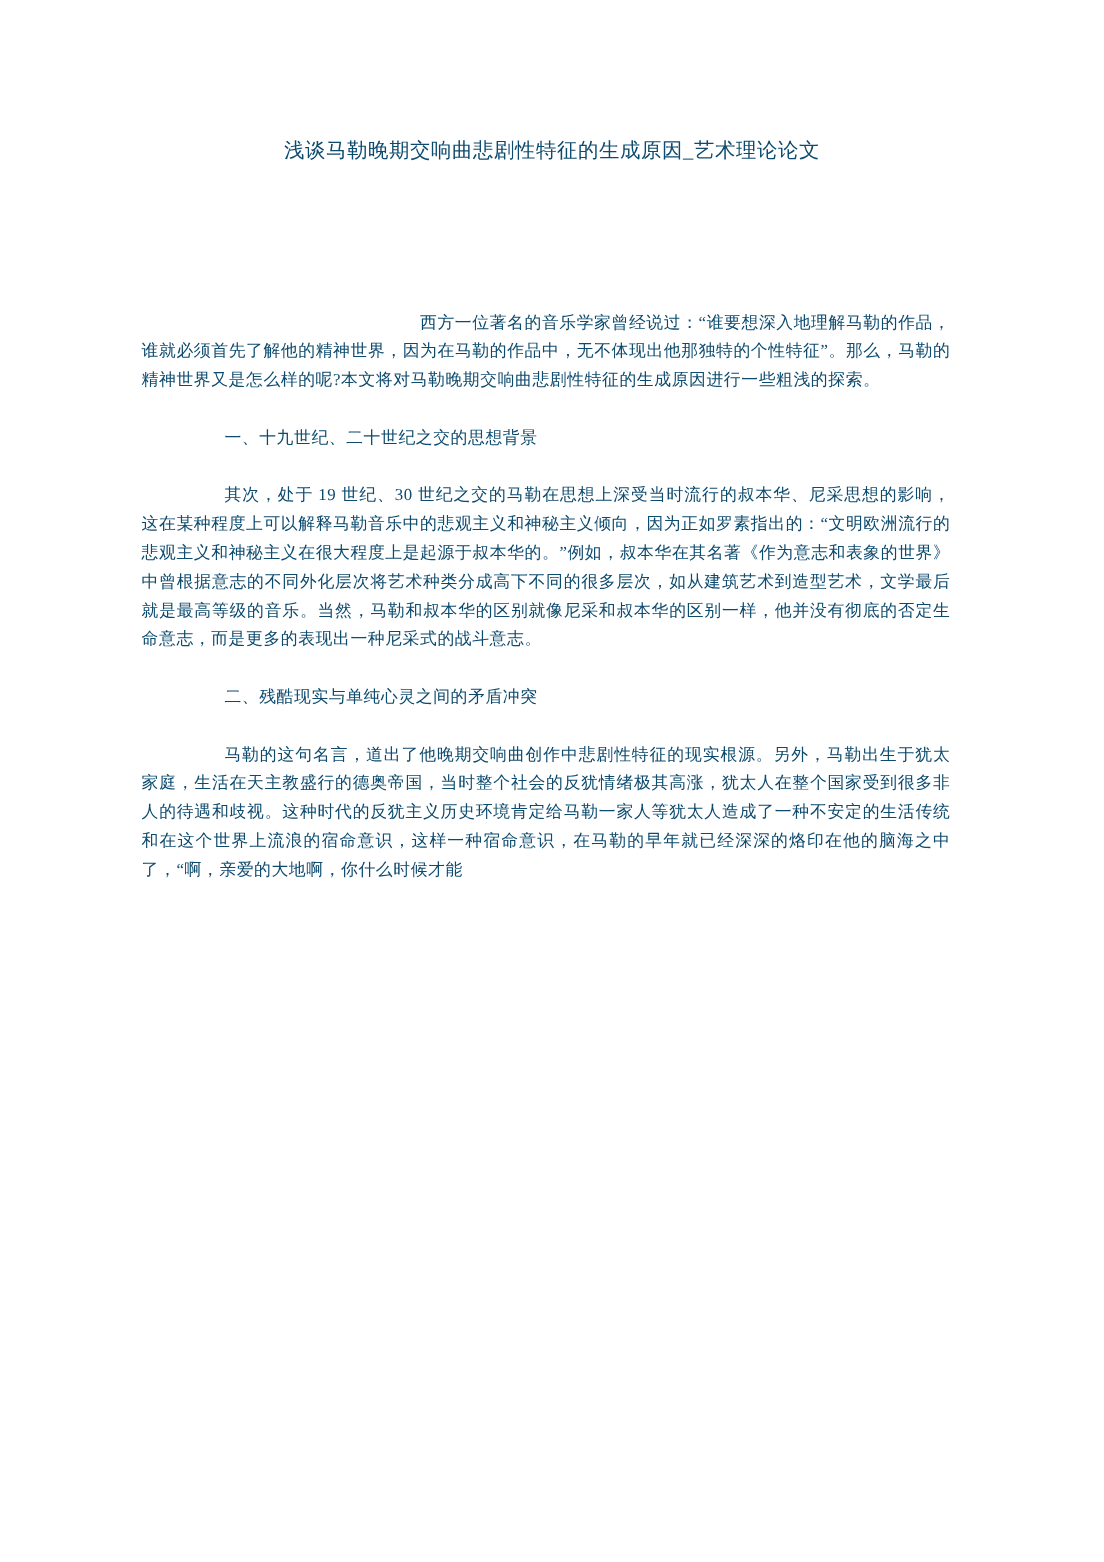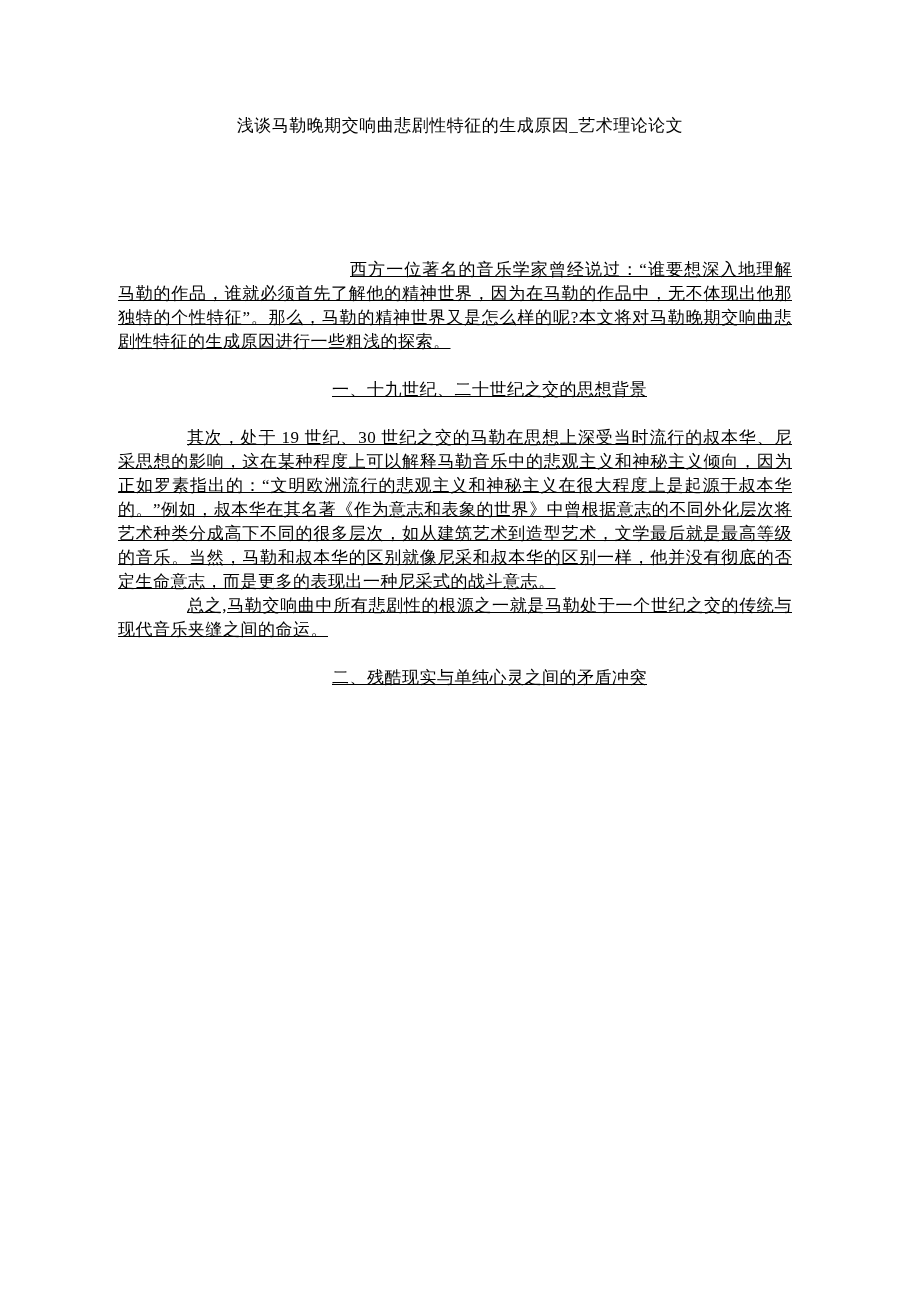--- a/index.html
+++ b/index.html
@@ -8,69 +8,68 @@
     background: #ffffff;
   }
   .page {
     position: relative;
     width: 920px;
     height: 1302px;
     margin: 0 auto;
     background: #ffffff;
     overflow: hidden;
     font-family: "Liberation Serif", "DejaVu Serif", serif;
-    color: #000000;
+    color: #0c4a6e;
   }
   .doc-title {
     margin: 114px 0 0 0;
     text-align: center;
     font-size: 17px;
     line-height: 24px;
     letter-spacing: 0.5px;
     white-space: nowrap;
   }
   .content {
     width: 674px;
     margin-left: 118px;
   }
   .para {
     margin: 0;
-    font-size: 17px;
+    font-size: 14px;
     line-height: 24px;
     letter-spacing: 0.5px;
     text-align: justify;
     text-indent: 69px;
     word-break: break-all;
     overflow-wrap: break-word;
-    text-decoration: underline;
   }
   .intro {
     margin-top: 120px;
     text-indent: 232px;
   }
   .heading {
     margin-top: 24px;
     margin-bottom: 24px;
-    text-align: center;
+    text-align: left;
   }
 </style>
 </head>
 <body>
 
 <div class="page">
   <div class="doc-title">浅谈马勒晚期交响曲悲剧性特征的生成原因_艺术理论论文</div>
 
   <div class="content">
     <p class="para intro">西方一位著名的音乐学家曾经说过：“谁要想深入地理解马勒的作品，谁就必须首先了解他的精神世界，因为在马勒的作品中，无不体现出他那独特的个性特征”。那么，马勒的精神世界又是怎么样的呢?本文将对马勒晚期交响曲悲剧性特征的生成原因进行一些粗浅的探索。</p>
 
     <p class="para heading">一、十九世纪、二十世纪之交的思想背景</p>
 
 
     <p class="para">其次，处于 19 世纪、30 世纪之交的马勒在思想上深受当时流行的叔本华、尼采思想的影响，这在某种程度上可以解释马勒音乐中的悲观主义和神秘主义倾向，因为正如罗素指出的：“文明欧洲流行的悲观主义和神秘主义在很大程度上是起源于叔本华的。”例如，叔本华在其名著《作为意志和表象的世界》中曾根据意志的不同外化层次将艺术种类分成高下不同的很多层次，如从建筑艺术到造型艺术，文学最后就是最高等级的音乐。当然，马勒和叔本华的区别就像尼采和叔本华的区别一样，他并没有彻底的否定生命意志，而是更多的表现出一种尼采式的战斗意志。</p>
 
 
-    <p class="para">总之,马勒交响曲中所有悲剧性的根源之一就是马勒处于一个世纪之交的传统与现代音乐夹缝之间的命运。</p>
 
     <p class="para heading">二、残酷现实与单纯心灵之间的矛盾冲突</p>
 
 
+    <p class="para">马勒的这句名言，道出了他晚期交响曲创作中悲剧性特征的现实根源。另外，马勒出生于犹太家庭，生活在天主教盛行的德奥帝国，当时整个社会的反犹情绪极其高涨，犹太人在整个国家受到很多非人的待遇和歧视。这种时代的反犹主义历史环境肯定给马勒一家人等犹太人造成了一种不安定的生活传统和在这个世界上流浪的宿命意识，这样一种宿命意识，在马勒的早年就已经深深的烙印在他的脑海之中了，“啊，亲爱的大地啊，你什么时候才能</p>
   </div>
 </div>
 
 </body></html>

